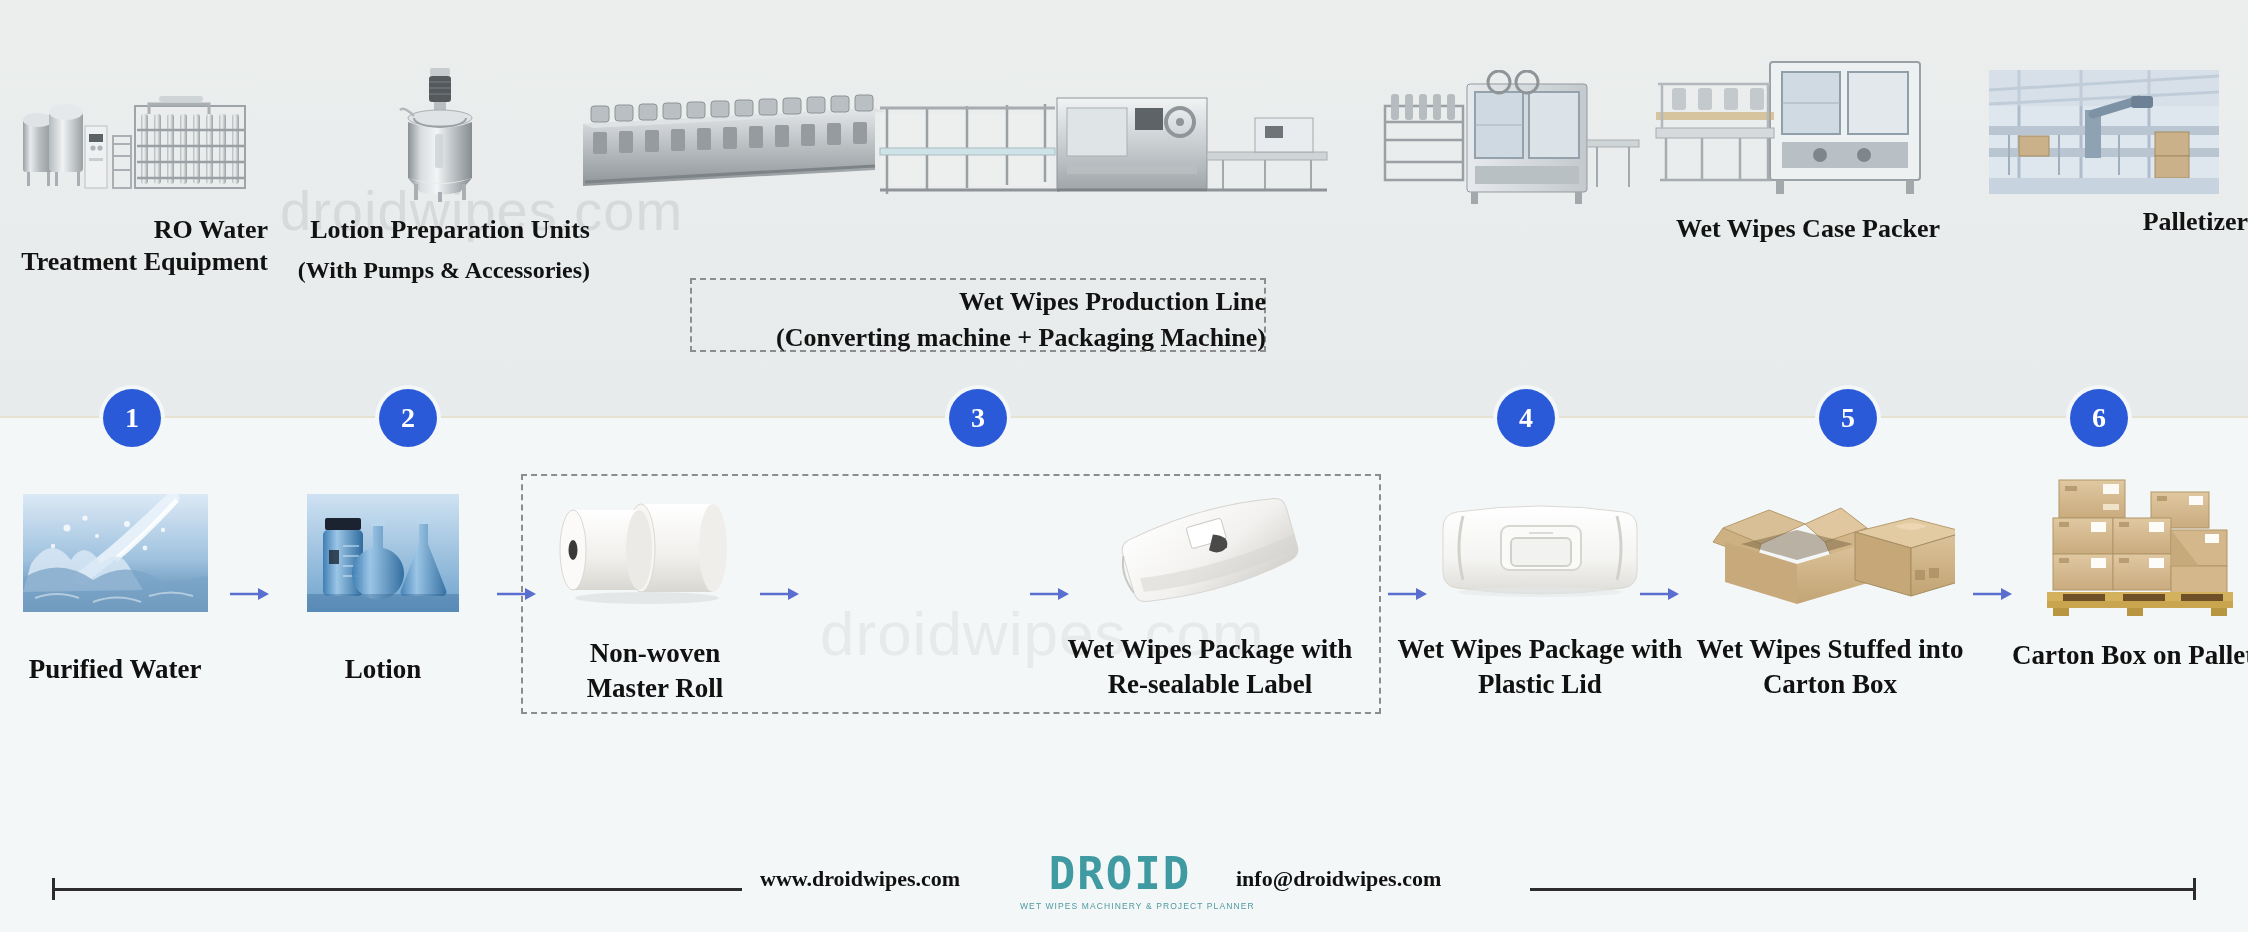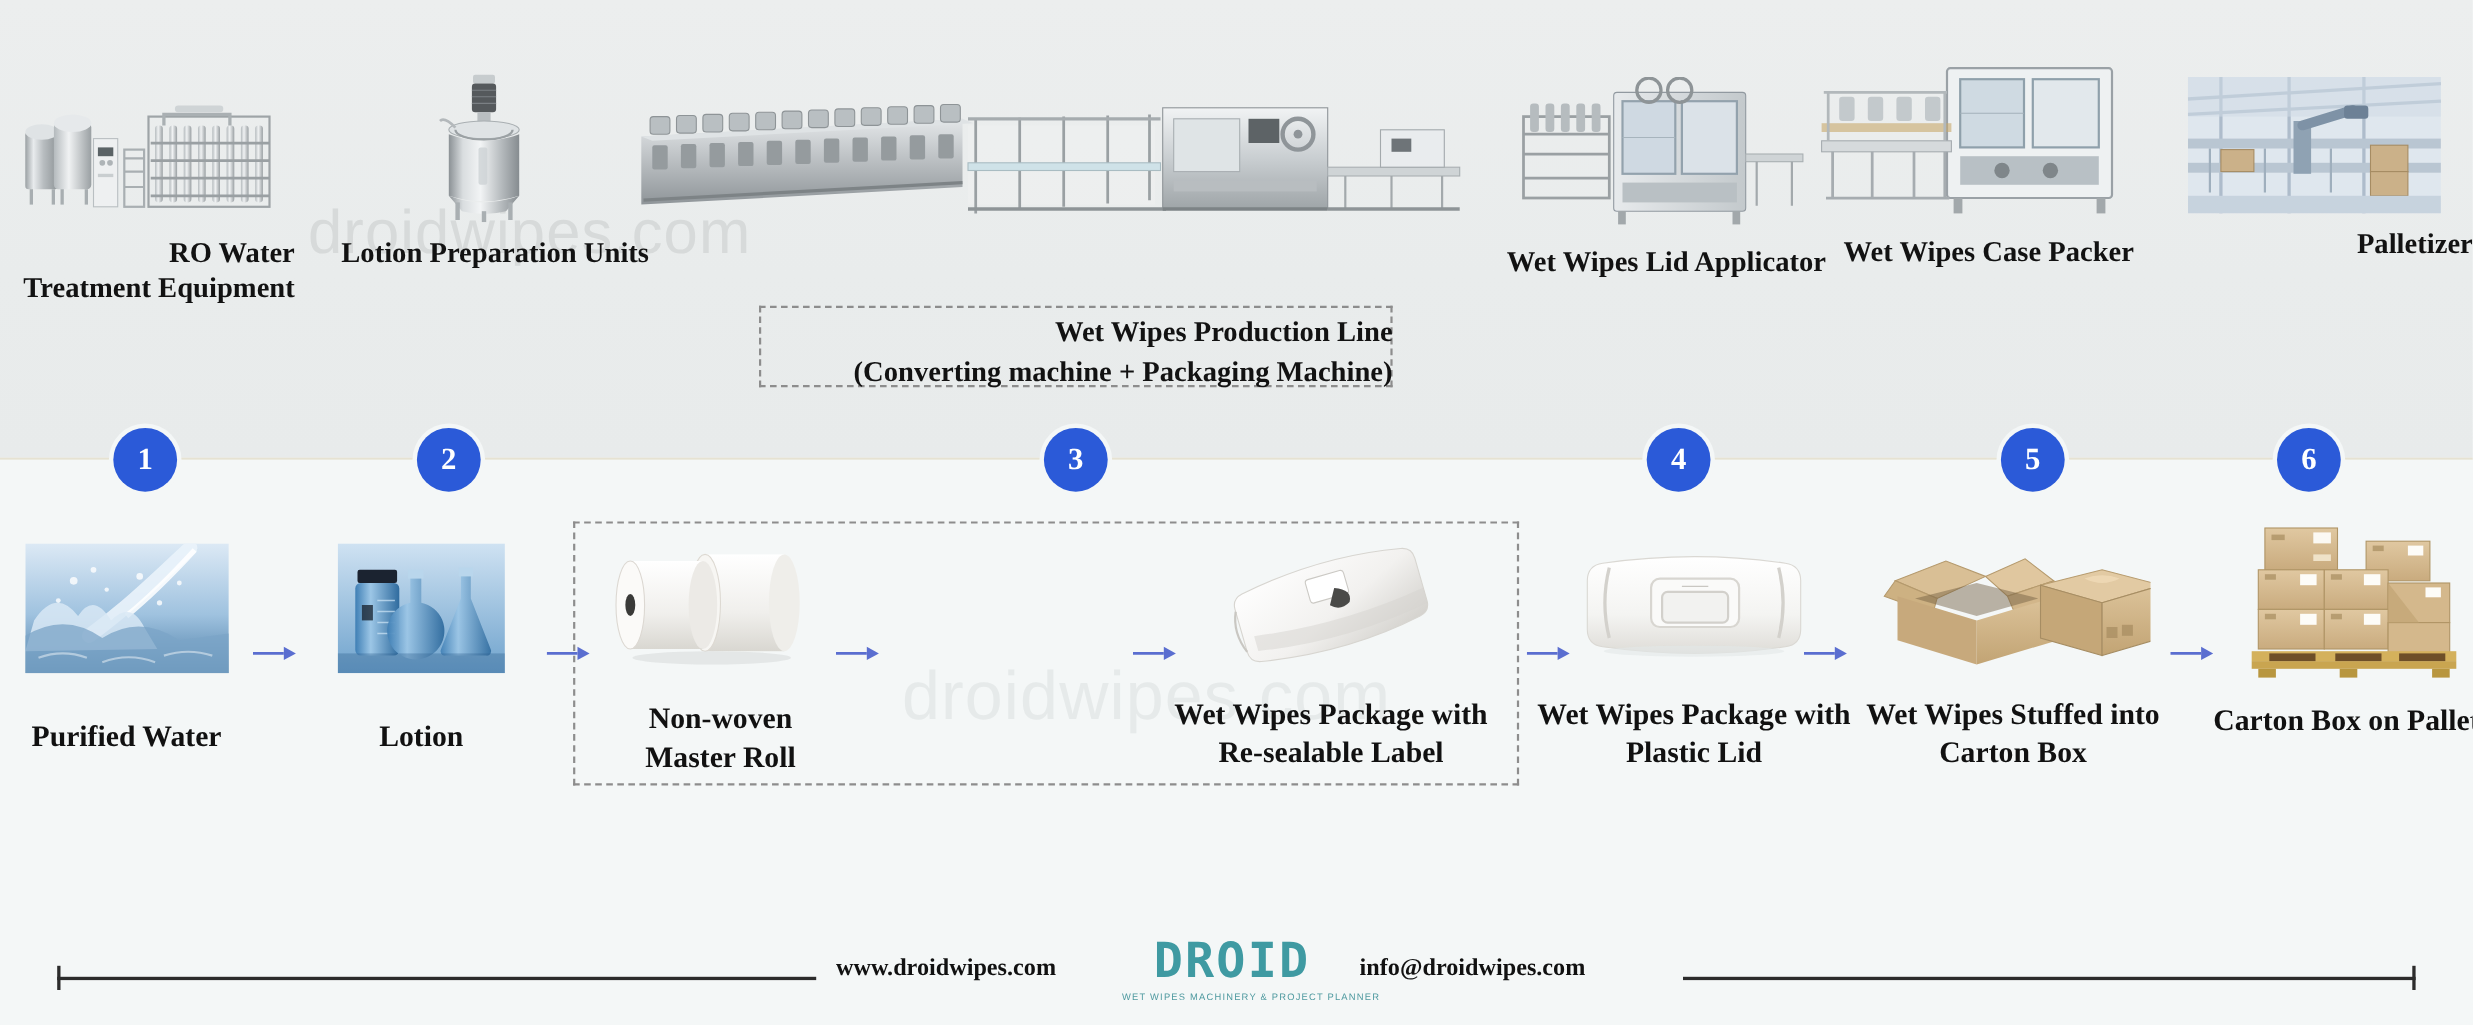--- a/index.html
+++ b/index.html
@@ -201,20 +201,21 @@
 
         <rect x="34" y="122" width="4" height="16" fill="#a9afb2"></rect>
         <rect x="58" y="130" width="4" height="10" fill="#a9afb2"></rect>
         <rect x="82" y="122" width="4" height="16" fill="#a9afb2"></rect>
 
         <rect x="55" y="72" width="8" height="34" rx="2" fill="#cdd2d4" opacity=".8"></rect>
       </svg>
     </div>
     <div style="margin-top:12px;">
       <div class="mlabel">Lotion Preparation Units</div>
+      <div class="mlabel sub" style="margin-top:10px;">(With Pumps &amp; Accessories)</div>
     </div>
   </div>
 
   <div class="mcell" style="left:560px; top:78px; width:820px;">
     <div class="mart" style="width:790px;height:160px;">
       <svg width="790" height="160" viewBox="0 0 790 160">
         <defs>
           <linearGradient id="mg" x1="0" y1="0" x2="0" y2="1">
             <stop offset="0" stop-color="#f1f3f4"></stop>
               <stop offset=".5" stop-color="#c9ced1"></stop>
@@ -332,23 +333,20 @@
 
         <rect x="96" y="122" width="7" height="12" fill="#a2a8ab"></rect>
         <rect x="200" y="122" width="7" height="12" fill="#a2a8ab"></rect>
 
         <rect x="212" y="70" width="52" height="7" fill="#cfd4d6" stroke="#a9afb2"></rect>
         <g stroke="#a3a9ac" stroke-width="2">
             <path d="M222 77v40M254 77v40"></path>
           </g>
       </svg>
     </div>
-    <div style="margin-top:12px;">
-      <div class="mlabel">Wet Wipes Lid Applicator</div>
-    </div>
   </div>
 
   <div class="mcell" style="left:1640px; top:54px; width:300px;">
     <div class="mart" style="width:280px;height:155px;">
       <svg width="280" height="155" viewBox="0 0 280 155">
 
         <rect x="120" y="8" width="150" height="118" rx="3" fill="#eef1f2" stroke="#9aa1a6" stroke-width="2"></rect>
         <rect x="132" y="18" width="58" height="62" fill="#cfdae2" stroke="#8fa0ab" stroke-width="2"></rect>
         <rect x="198" y="18" width="60" height="62" fill="#e2e8ec" stroke="#8fa0ab" stroke-width="2"></rect>
         <path d="M132 49h58" stroke="#a3b1ba"></path>

